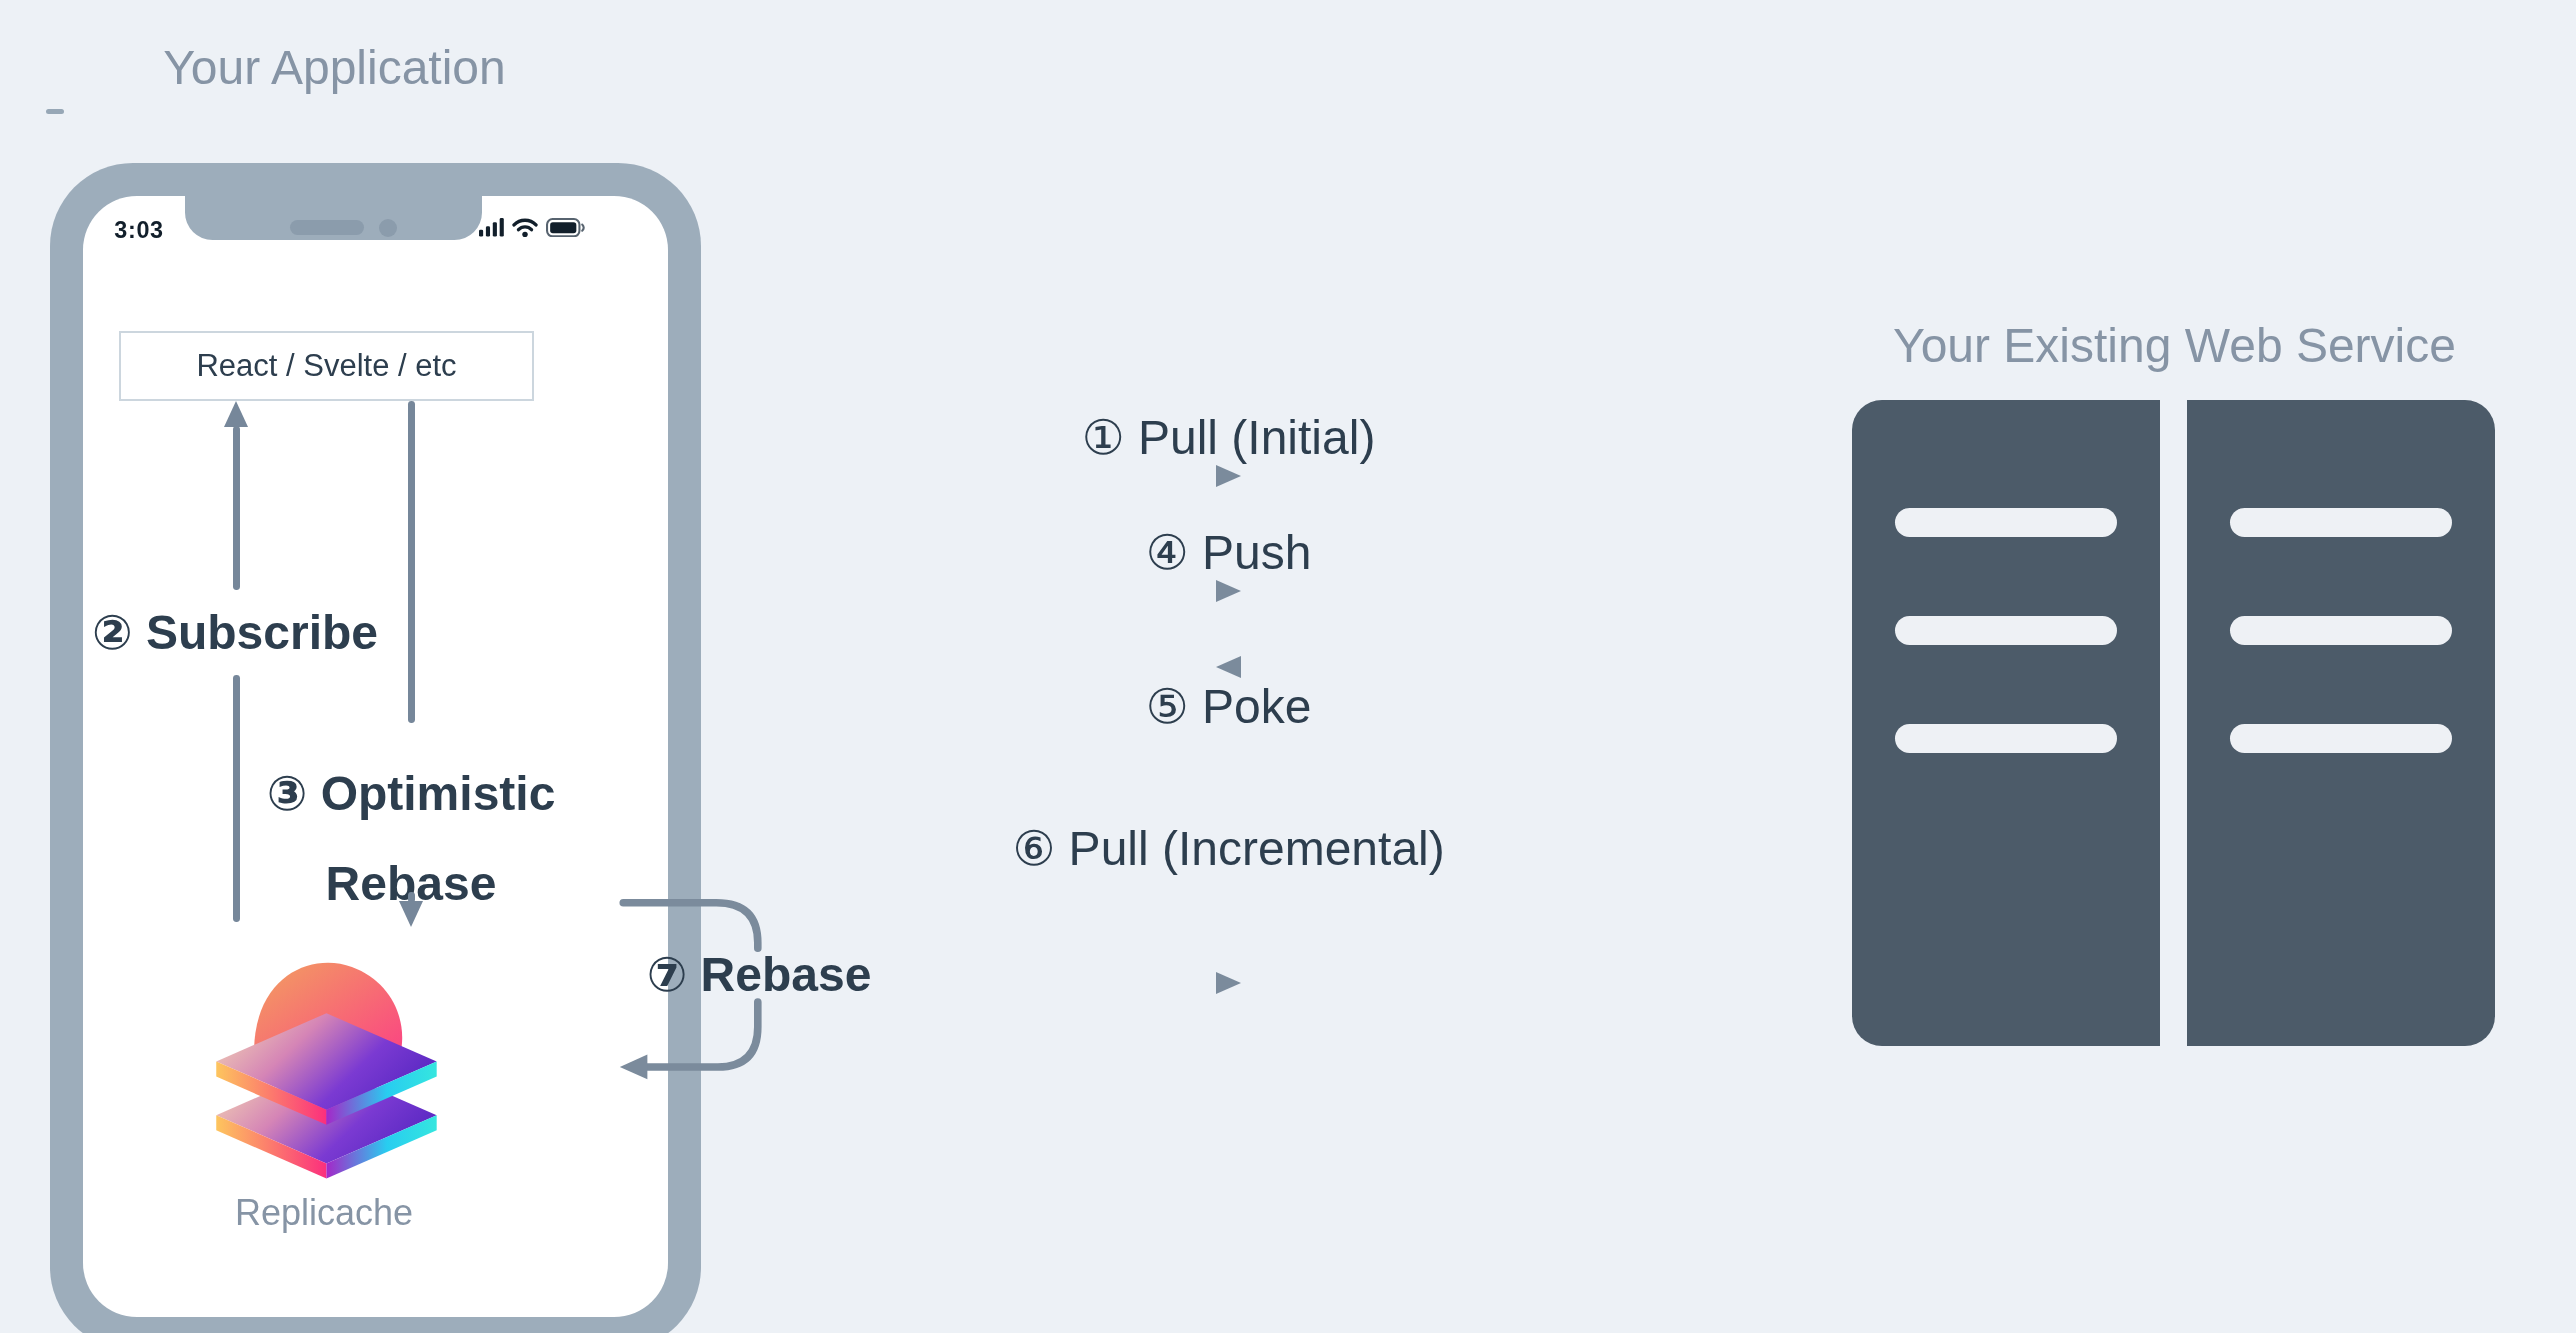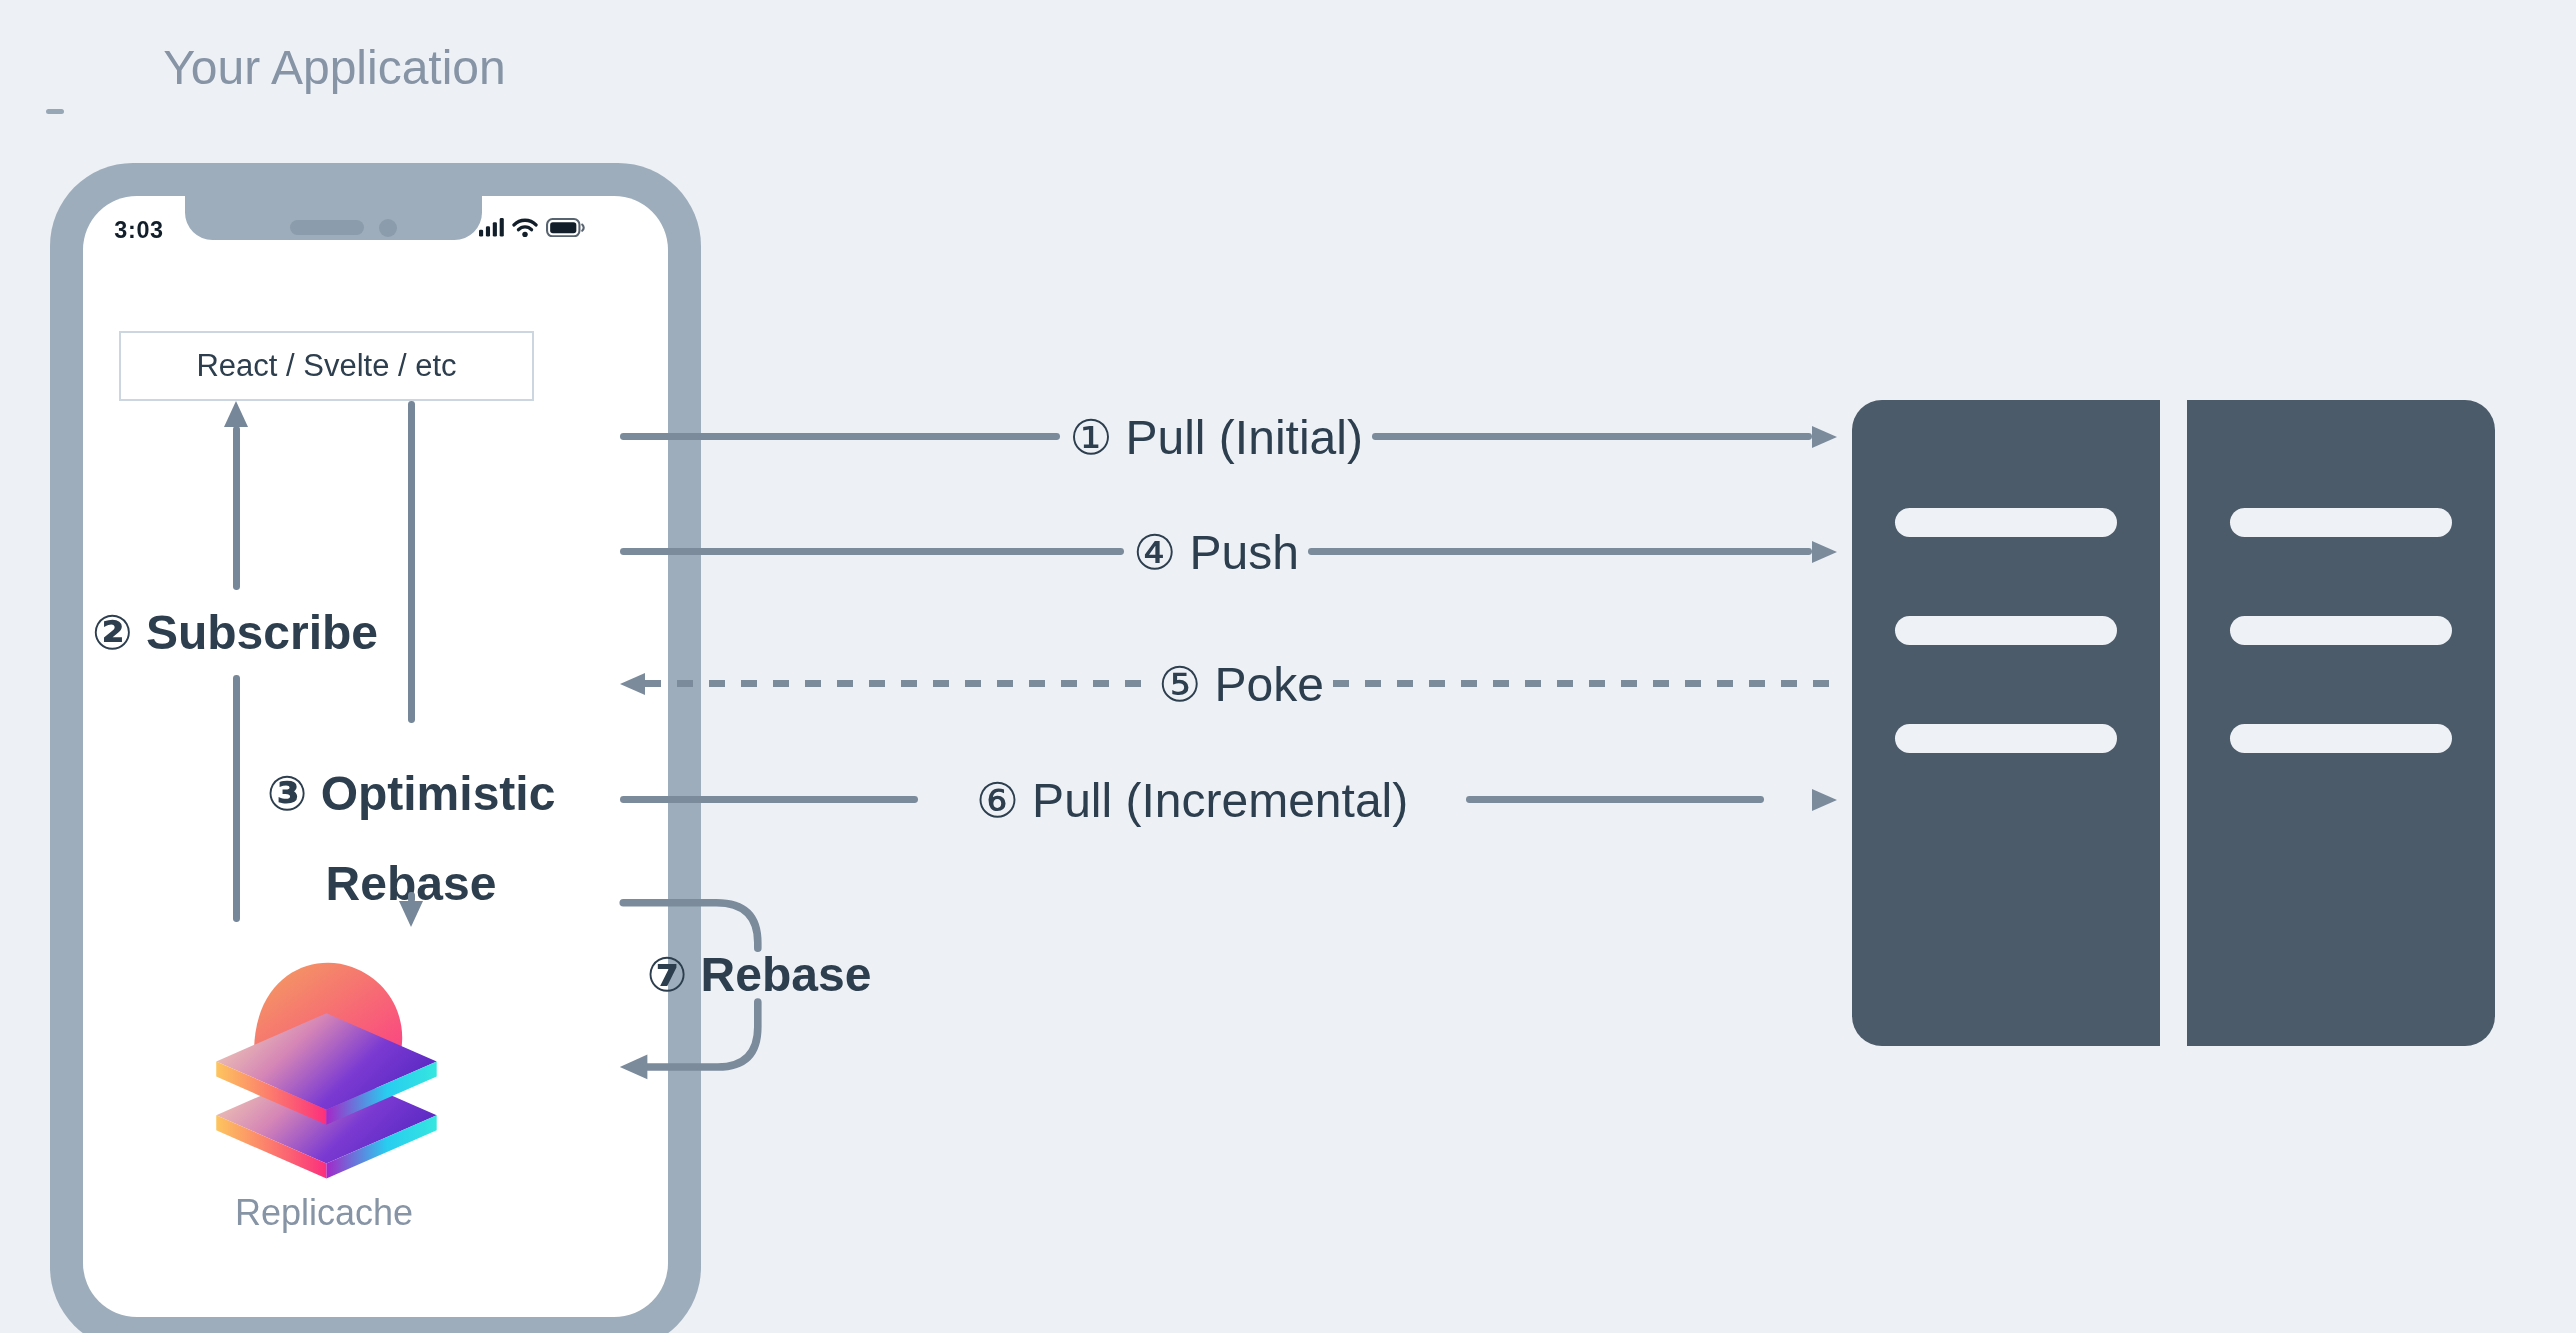--- a/index.html
+++ b/index.html
@@ -80,21 +80,21 @@
     position:absolute;transform:translate(-50%,-50%);
     font-size:48px;color:#2d3e4e;font-weight:700;white-space:nowrap;text-align:center;
   }
   .label-subscribe{left:235px;top:632px;}
   .label-optimistic{left:411px;top:839px;line-height:90px;}
   .label-rebase{left:759px;top:974px;}
 
   
   .flow-row{
     position:absolute;left:620px;width:1217px;height:55px;
-    display:flex;align-items:center;
+    display:flex;align-items:center;flex-direction:column;
   }
   .row-pull-initial{top:409px;}
   .row-push{top:524px;}
   .row-poke{top:656px;}
   .row-pull-incremental{top:772px;gap:48px;}
   .hseg{flex:1;height:6.9px;background:#7b8b9c;border-radius:3.4px;}
   .hseg.dashed{
     background:repeating-linear-gradient(to right,#7b8b9c 0 16.5px,transparent 16.5px 32px);
     border-radius:0;
   }
@@ -133,20 +133,21 @@
     background:#eef1f5;
   }
   .slot-1{top:108px;} .slot-2{top:216px;} .slot-3{top:324px;}
 </style>
 </head>
 <body>
 
 <div class="canvas">
 
   <div class="muted-title app-title">Your Application</div>
+  <div class="muted-title service-title">Your Existing Web Service</div>
   <div class="corner-dash"></div>
 
   <div class="phone">
     <div class="screen"></div>
     <div class="notch">
       <div class="speaker"></div>
       <div class="camera"></div>
     </div>
     <div class="status-time">3:03</div>
     <div class="status-icons">

